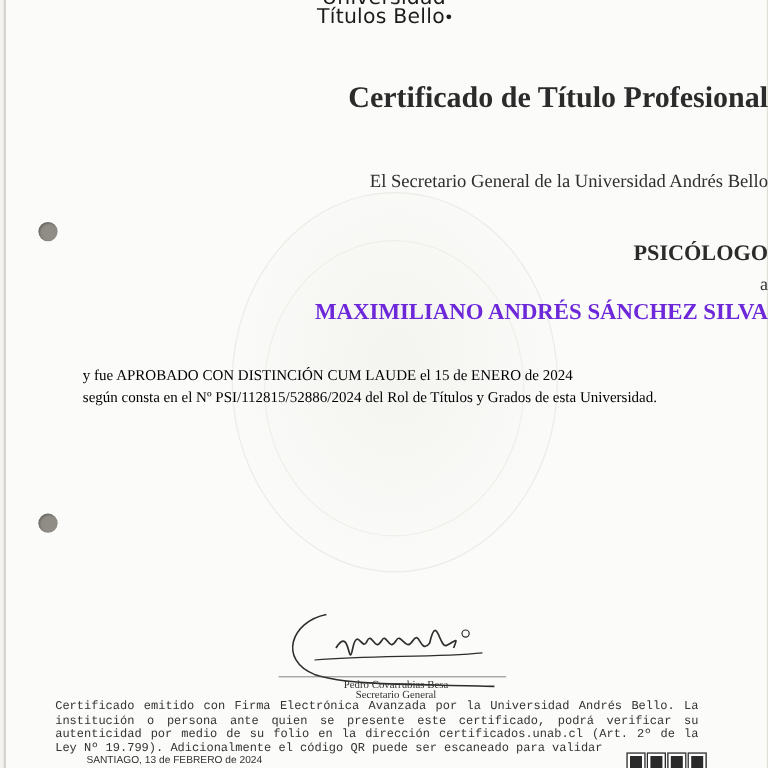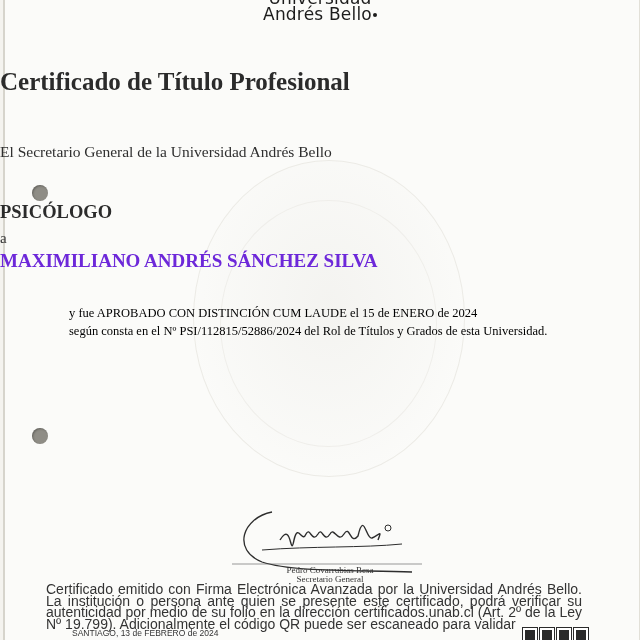--- a/index.html
+++ b/index.html
@@ -33,21 +33,21 @@
       background: #8f8d86;
       box-shadow: inset 1px 1px 2px rgba(0,0,0,0.3);
     }
     .logo {
       position: absolute; left: 0; width: 640px; text-align: center;
       font-family: "DejaVu Sans", sans-serif; color: #1c1c1c;
     }
     .logo-line1 { top: -12px; font-size: 17px; letter-spacing: 0.2px; }
     .logo-line2 { top: 4px; font-size: 17px; letter-spacing: 0.2px; }
     .logo-dot { display: inline-block; width: 4px; height: 4px; background: #1c1c1c; border-radius: 50%; vertical-align: middle; margin-left: 1px; }
-    .center { position: absolute; left: 0; width: 640px; text-align: left; }
+    .center { position: absolute; left: 0; width: 640px; text-align: right; }
     .title { top: 68px; font-size: 25px; font-weight: bold; color: #2b2b2b; }
     .intro { top: 141px; font-size: 15.5px; line-height: 22px; color: #2f2f2f; }
     .degree { top: 202px; font-size: 18.5px; font-weight: bold; color: #2b2b2b; }
     .conn { top: 230px; font-size: 15px; color: #333; }
     .name { top: 250px; font-size: 19px; font-weight: bold; color: #6d28d9; }
     .line { position: absolute; left: 69px; font-size: 12.5px; color: #000000; white-space: nowrap; }
     .approved { top: 306px; }
     .registry { top: 324px; left: 69px; }
     .signature {
       position: absolute; left: 232px; top: 500px; width: 190px; height: 75px;
@@ -55,42 +55,42 @@
     .signer {
       position: absolute; left: 0; width: 640px; text-align: center; font-size: 9px; color: #333; line-height: 9px;
     }
     .signer-name { top: 566px; left: 10px; }
     .signer-role { top: 575px; left: 10px; }
     .footer-date {
       position: absolute; left: 72px; top: 628px; font-family: "Liberation Sans", sans-serif; font-size: 8.5px; color: #333;
     }
     .footer-text {
       position: absolute; left: 46px; top: 584px; width: 536px;
-      font-family: Liberation Sans, sans-serif; font-size: 14px; line-height: 11.5px; color: #333;
+      font-family: Liberation Mono, monospace; font-size: 10px; line-height: 11.5px; color: #333;
       text-align: justify;
     }
     .qr {
       position: absolute; top: 628px; left: 523px; height: 14px; display: flex; gap: 3px;
     }
     .qr span { display: block; width: 14px; height: 14px; background: #2a2a2a; border: 2px solid #fff; outline: 1px solid #2a2a2a; box-sizing: border-box; }
   </style>
 </head>
 <body>
 
 <div class="page">
   <div class="seal"></div>
   <div class="seal-inner"></div>
 
   <div class="hole" style="left:27px; top:185px;"></div>
   <div class="hole" style="left:27px; top:428px;"></div>
 </div>
 
 <div class="logo logo-line1">Universidad</div>
 <div class="logo logo-line2">
-  <span>Andrés Bello</span><span class="logo-dot"></span>
+  <span>Títulos Bello</span><span class="logo-dot"></span>
 </div>
 
 <div class="center title">Certificado de Título Profesional</div>
 
 <div class="center intro">
   <div>El Secretario General de la Universidad Andrés Bello</div>
 </div>
 
 <div class="center degree">PSICÓLOGO</div>
 <div class="center conn">a</div>

